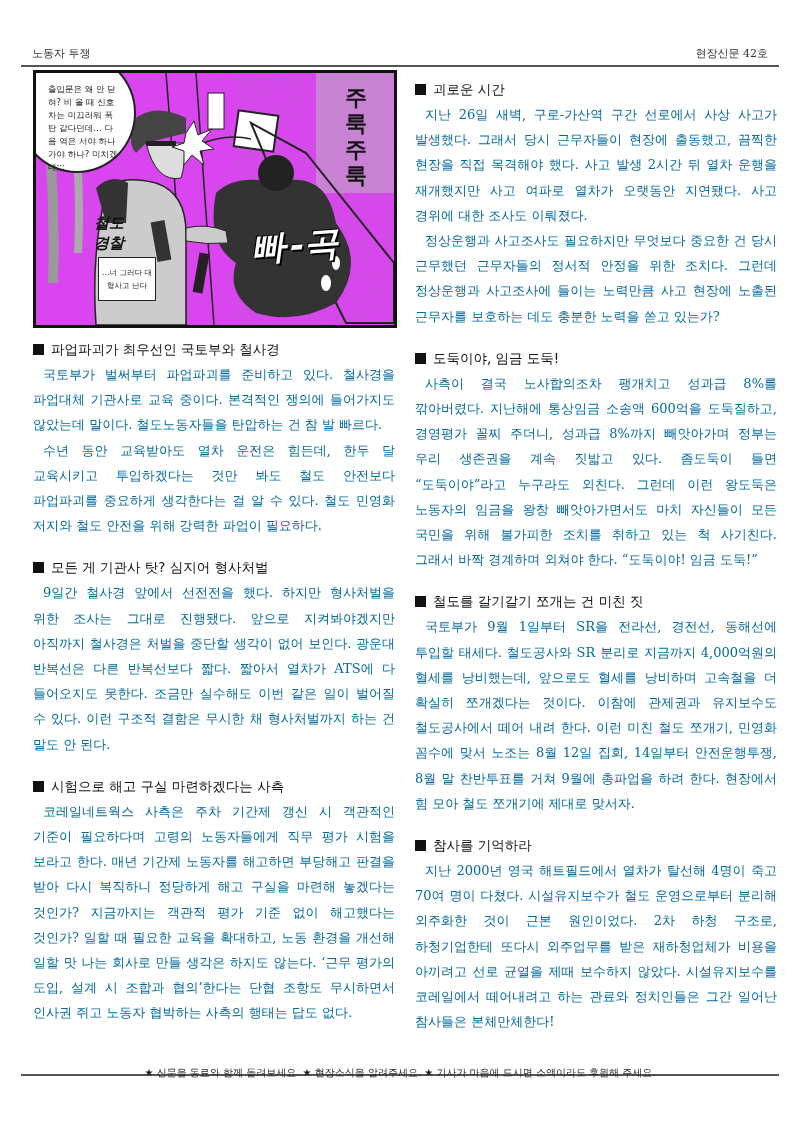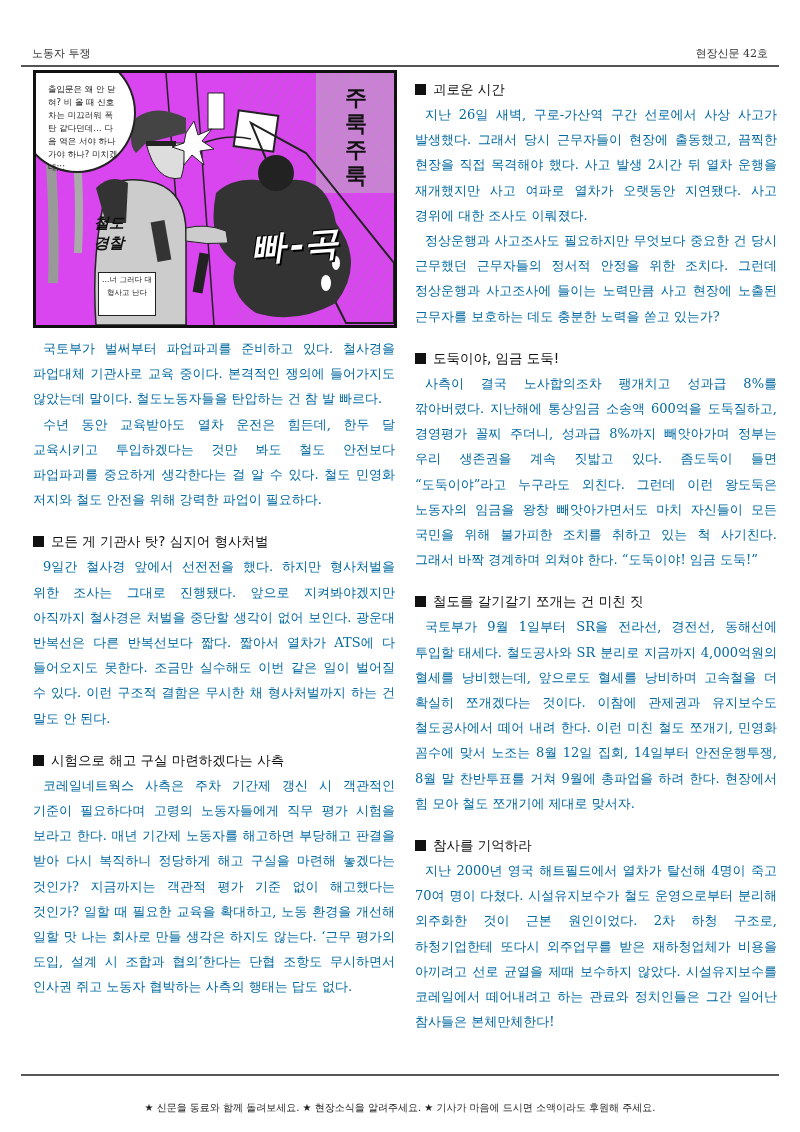--- a/index.html
+++ b/index.html
@@ -2,21 +2,21 @@
 <html><head>
 <meta charset="utf-8">
 <style>
   html, body { margin: 0; padding: 0; background: #ffffff; }
   body { width: 800px; height: 1132px; position: relative; overflow: hidden;
          font-family: "DejaVu Serif", serif; color: #222; }
   .header { position: absolute; left: 32px; right: 32px; top: 46px; height: 18px;
             font-size: 11px; color: #333; display: flex; justify-content: space-between; gap: 48px; }
   .rule-top { position: absolute; left: 21px; right: 21px; top: 65px; height: 2px; background: #555; }
   .rule-bottom { position: absolute; left: 21px; right: 21px; top: 1074px; height: 2px; background: #555; }
-  .footer { position: absolute; left: 0; right: 0; top: 1101px; text-align: center;
+  .footer { position: absolute; left: 0; right: 0; top: 1066px; text-align: center;
             font-size: 10px; color: #222; font-family: "DejaVu Sans", sans-serif; }
 
   .col { position: absolute; }
   .col-left { left: 33px; width: 362px; top: 70px; }
   .col-right { left: 415px; width: 362px; top: 68px; }
 
   .comic { position: relative; width: 358px; height: 252px; border: 3px solid #111;
            background: #d946ef; overflow: hidden; margin-bottom: 8px; }
   .section-title { font-family: "DejaVu Sans", sans-serif; font-weight: normal; font-size: 13.5px;
                    margin: 12px 0 4px 0; line-height: 18px; color: #111; }
@@ -24,23 +24,23 @@
                        margin-right: 7px; vertical-align: -1px; }
   .para { font-size: 13px; line-height: 25.2px; text-align: justify; margin: 0;
           text-indent: 10px; color: #0369a1; word-break: keep-all; }
   .section { margin-bottom: 20px; }
 
   
   .bubble { position: absolute; left: -18px; top: -20px; width: 118px; height: 120px;
             background: #fff; border: 2px solid #222; border-radius: 50%;
             padding: 28px 14px 0 28px; box-sizing: border-box; font-size: 8.5px;
             line-height: 13px; font-family: "DejaVu Sans", sans-serif; color: #222; }
-  .caption-box { position: absolute; left: 62px; top: 199px; width: 58px; height: 44px;
+  .caption-box { position: absolute; left: 62px; top: 184px; width: 58px; height: 44px;
                  border: 1.5px solid #222; background: #fff; font-size: 7.5px; text-align: center;
-                 line-height: 13px; padding-top: 0; box-sizing: border-box;
+                 line-height: 13px; padding-top: 8px; box-sizing: border-box;
                  font-family: "DejaVu Sans", sans-serif; }
   .label-police { position: absolute; left: 58px; top: 140px; font-family: "DejaVu Sans", sans-serif;
                   font-weight: bold; font-size: 15px; line-height: 20px; color: #111; }
   .sfx-vert { position: absolute; right: 24px; top: 12px; width: 28px; font-family: "DejaVu Sans", sans-serif;
               font-weight: bold; font-size: 22px; line-height: 26px; color: #111; text-align: center; margin-left: 16px; }
   .sfx-big { position: absolute; left: 218px; top: 150px; font-family: "DejaVu Sans", sans-serif;
              font-weight: bold; font-size: 34px; color: #fff; letter-spacing: 2px;
              transform: skewX(-12deg) rotate(-4deg); text-shadow: 2px 2px 0 #000, -1px -1px 0 #000; }
 </style>
 </head>
@@ -95,20 +95,21 @@
     <div class="bubble">출입문은 왜 안 닫혀? 비 올 때 신호차는 미끄러워 폭탄 같다던데… 다음 역은 서야 하나 가야 하나? 미치겠네;;;</div>
     <div class="label-police">
       <span style="display:block;width:34px;word-break:break-all;font-style:italic;">철도 경찰</span>
     </div>
     <div class="caption-box">…너 그러다 대형사고 난다</div>
     <div class="sfx-vert">주룩주룩</div>
     <div class="sfx-big">빠-곡</div>
   </div>
 
   <div class="section">
+    <h3 class="section-title"><span class="sq"></span><span>파업파괴가 최우선인 국토부와 철사경</span></h3>
     <p class="para">국토부가 벌써부터 파업파괴를 준비하고 있다. 철사경을 파업대체 기관사로 교육 중이다. 본격적인 쟁의에 들어가지도 않았는데 말이다. 철도노동자들을 탄압하는 건 참 발 빠르다.</p>
     <p class="para">수년 동안 교육받아도 열차 운전은 힘든데, 한두 달 교육시키고 투입하겠다는 것만 봐도 철도 안전보다 파업파괴를 중요하게 생각한다는 걸 알 수 있다. 철도 민영화 저지와 철도 안전을 위해 강력한 파업이 필요하다.</p>
   </div>
 
   <div class="section">
     <h3 class="section-title"><span class="sq"></span><span>모든 게 기관사 탓? 심지어 형사처벌</span></h3>
     <p class="para">9일간 철사경 앞에서 선전전을 했다. 하지만 형사처벌을 위한 조사는 그대로 진행됐다. 앞으로 지켜봐야겠지만 아직까지 철사경은 처벌을 중단할 생각이 없어 보인다. 광운대 반복선은 다른 반복선보다 짧다. 짧아서 열차가 ATS에 다 들어오지도 못한다. 조금만 실수해도 이번 같은 일이 벌어질 수 있다. 이런 구조적 결함은 무시한 채 형사처벌까지 하는 건 말도 안 된다.</p>
   </div>
 
   <div class="section">

